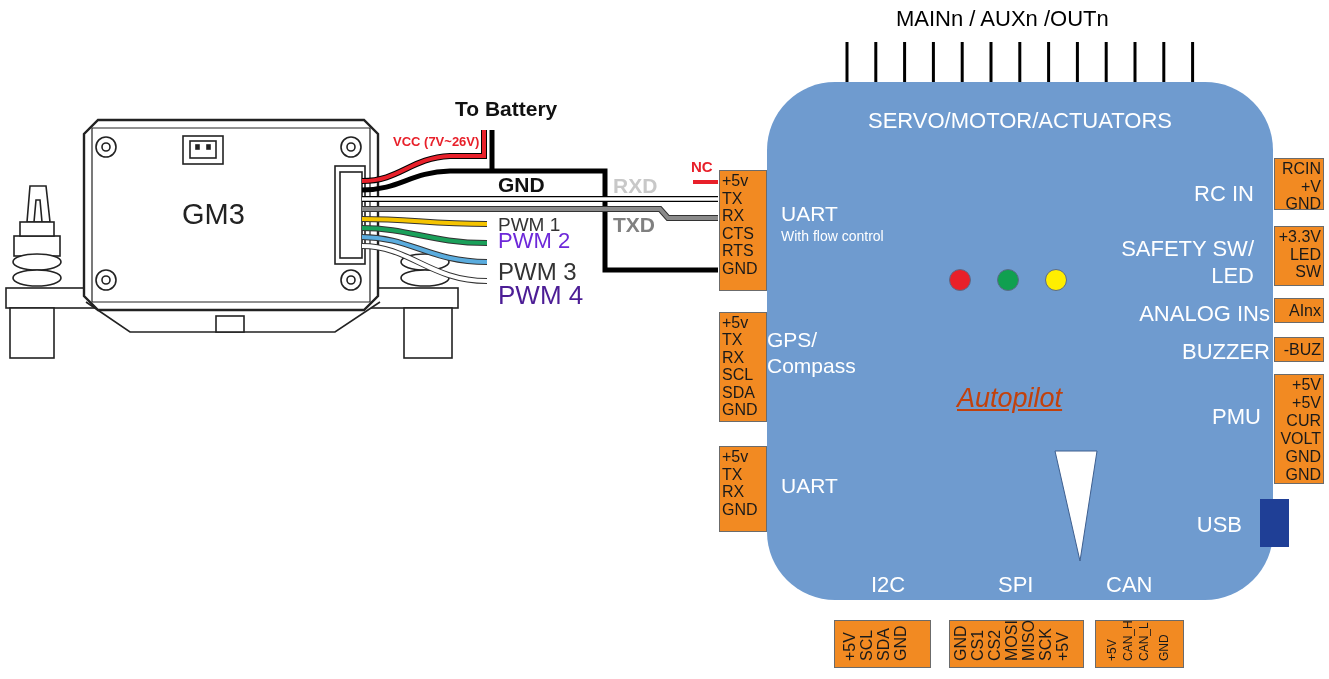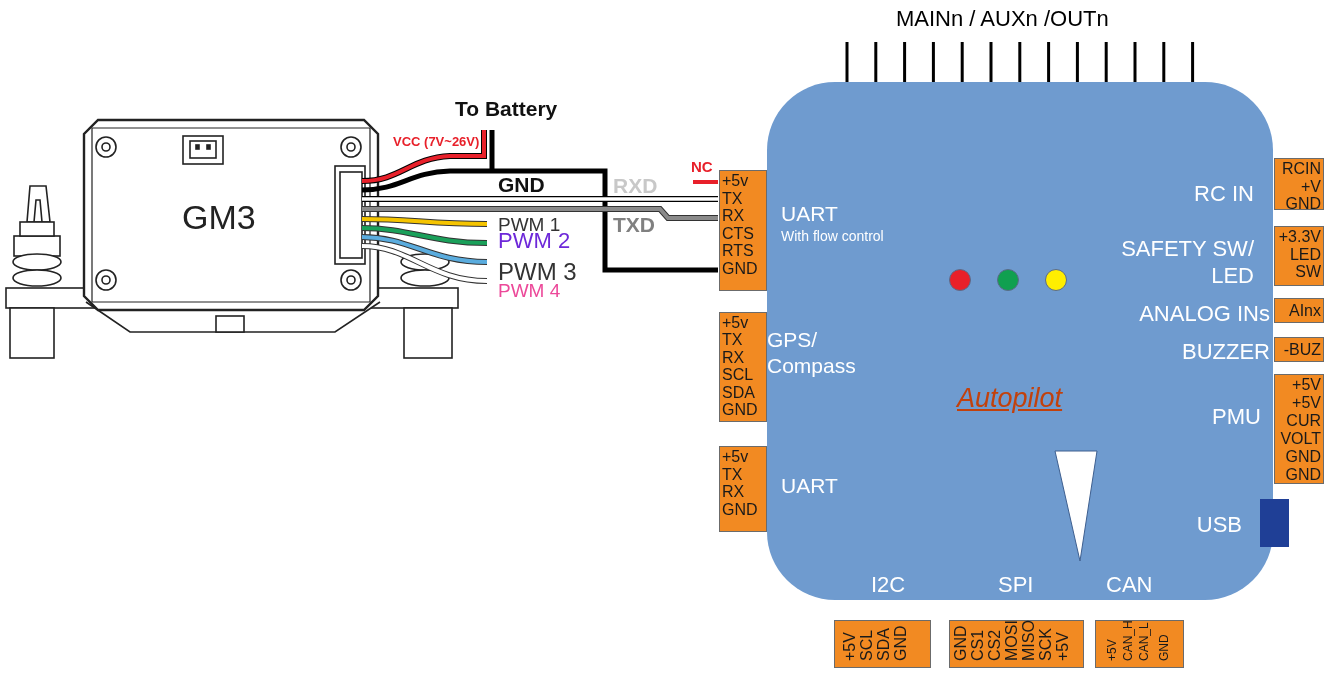--- a/index.html
+++ b/index.html
@@ -103,34 +103,35 @@
     <path d="M362,237 C410,237 430,262 487,262" fill="none" stroke="#5aacde" stroke-width="4"></path>
     <path d="M362,246 C410,246 430,281 487,281" fill="none" stroke="#333" stroke-width="6"></path>
     <path d="M362,246 C410,246 430,281 487,281" fill="none" stroke="#ffffff" stroke-width="4"></path>
 
     <path d="M693,182 L718,182" fill="none" stroke="#e8202a" stroke-width="4"></path>
   </g>
 </svg>
 
 <div class="lbl hdr" style="left:896px; top:6px;">MAINn / AUXn /OUTn</div>
 
-<div class="lbl" style="left:182px; top:198px; font-size:34px; color:#222;">GM3</div>
+<div class="lbl" style="left:182px; top:198px; font-size:29px; color:#222;">GM3</div>
 <div class="lbl" style="left:455px; top:97px; font-size:21px; font-weight:bold; color:#111;">To Battery</div>
 <div class="lbl" style="left:393px; top:134px; font-size:13px; font-weight:bold; color:#e8202a;">VCC (7V~26V)</div>
 <div class="lbl" style="left:498px; top:173px; font-size:21px; font-weight:bold; color:#111;">GND</div>
 <div class="lbl" style="left:613px; top:174px; font-size:21px; font-weight:bold; color:#c8c8c8;">RXD</div>
 <div class="lbl" style="left:613px; top:213px; font-size:21px; font-weight:bold; color:#808080;">TXD</div>
 <div class="lbl" style="left:691px; top:158px; font-size:15px; font-weight:bold; color:#e8202a;">NC</div>
 
 <div class="lbl" style="left:498px; top:214px; font-size:19px; color:#333;">PWM 1</div>
 <div class="lbl" style="left:498px; top:228px; font-size:22px; color:#6d28d9;">PWM 2</div>
 <div class="lbl" style="left:498px; top:258px; font-size:24px; color:#333;">PWM 3</div>
-<div class="lbl" style="left:498px; top:280px; font-size:19px; color:#ec4899;">PWM 4</div>
+<div class="lbl" style="left:498px; top:280px; font-size:26px; color:#4c1d95;">PWM 4</div>
 
 <div class="lbl wt" style="left:767px; width:506px; text-align:center; top:108px; font-size:22px; line-height:26px;">
+  <div>SERVO/MOTOR/ACTUATORS</div>
 </div>
 
 <div class="lbl" style="left:957px; top:383px; font-size:27px; font-style:italic; text-decoration:underline; color:#c2410c;">Autopilot</div>
 
 <div class="led" style="left:949px; top:269px; background:#e8202a;"></div>
 <div class="led" style="left:997px; top:269px; background:#10a050;"></div>
 <div class="led" style="left:1045px; top:269px; background:#ffee00;"></div>
 
 <div class="orange" style="left:719px; top:170px; width:48px; height:121px;">
   <div>+5v</div>

